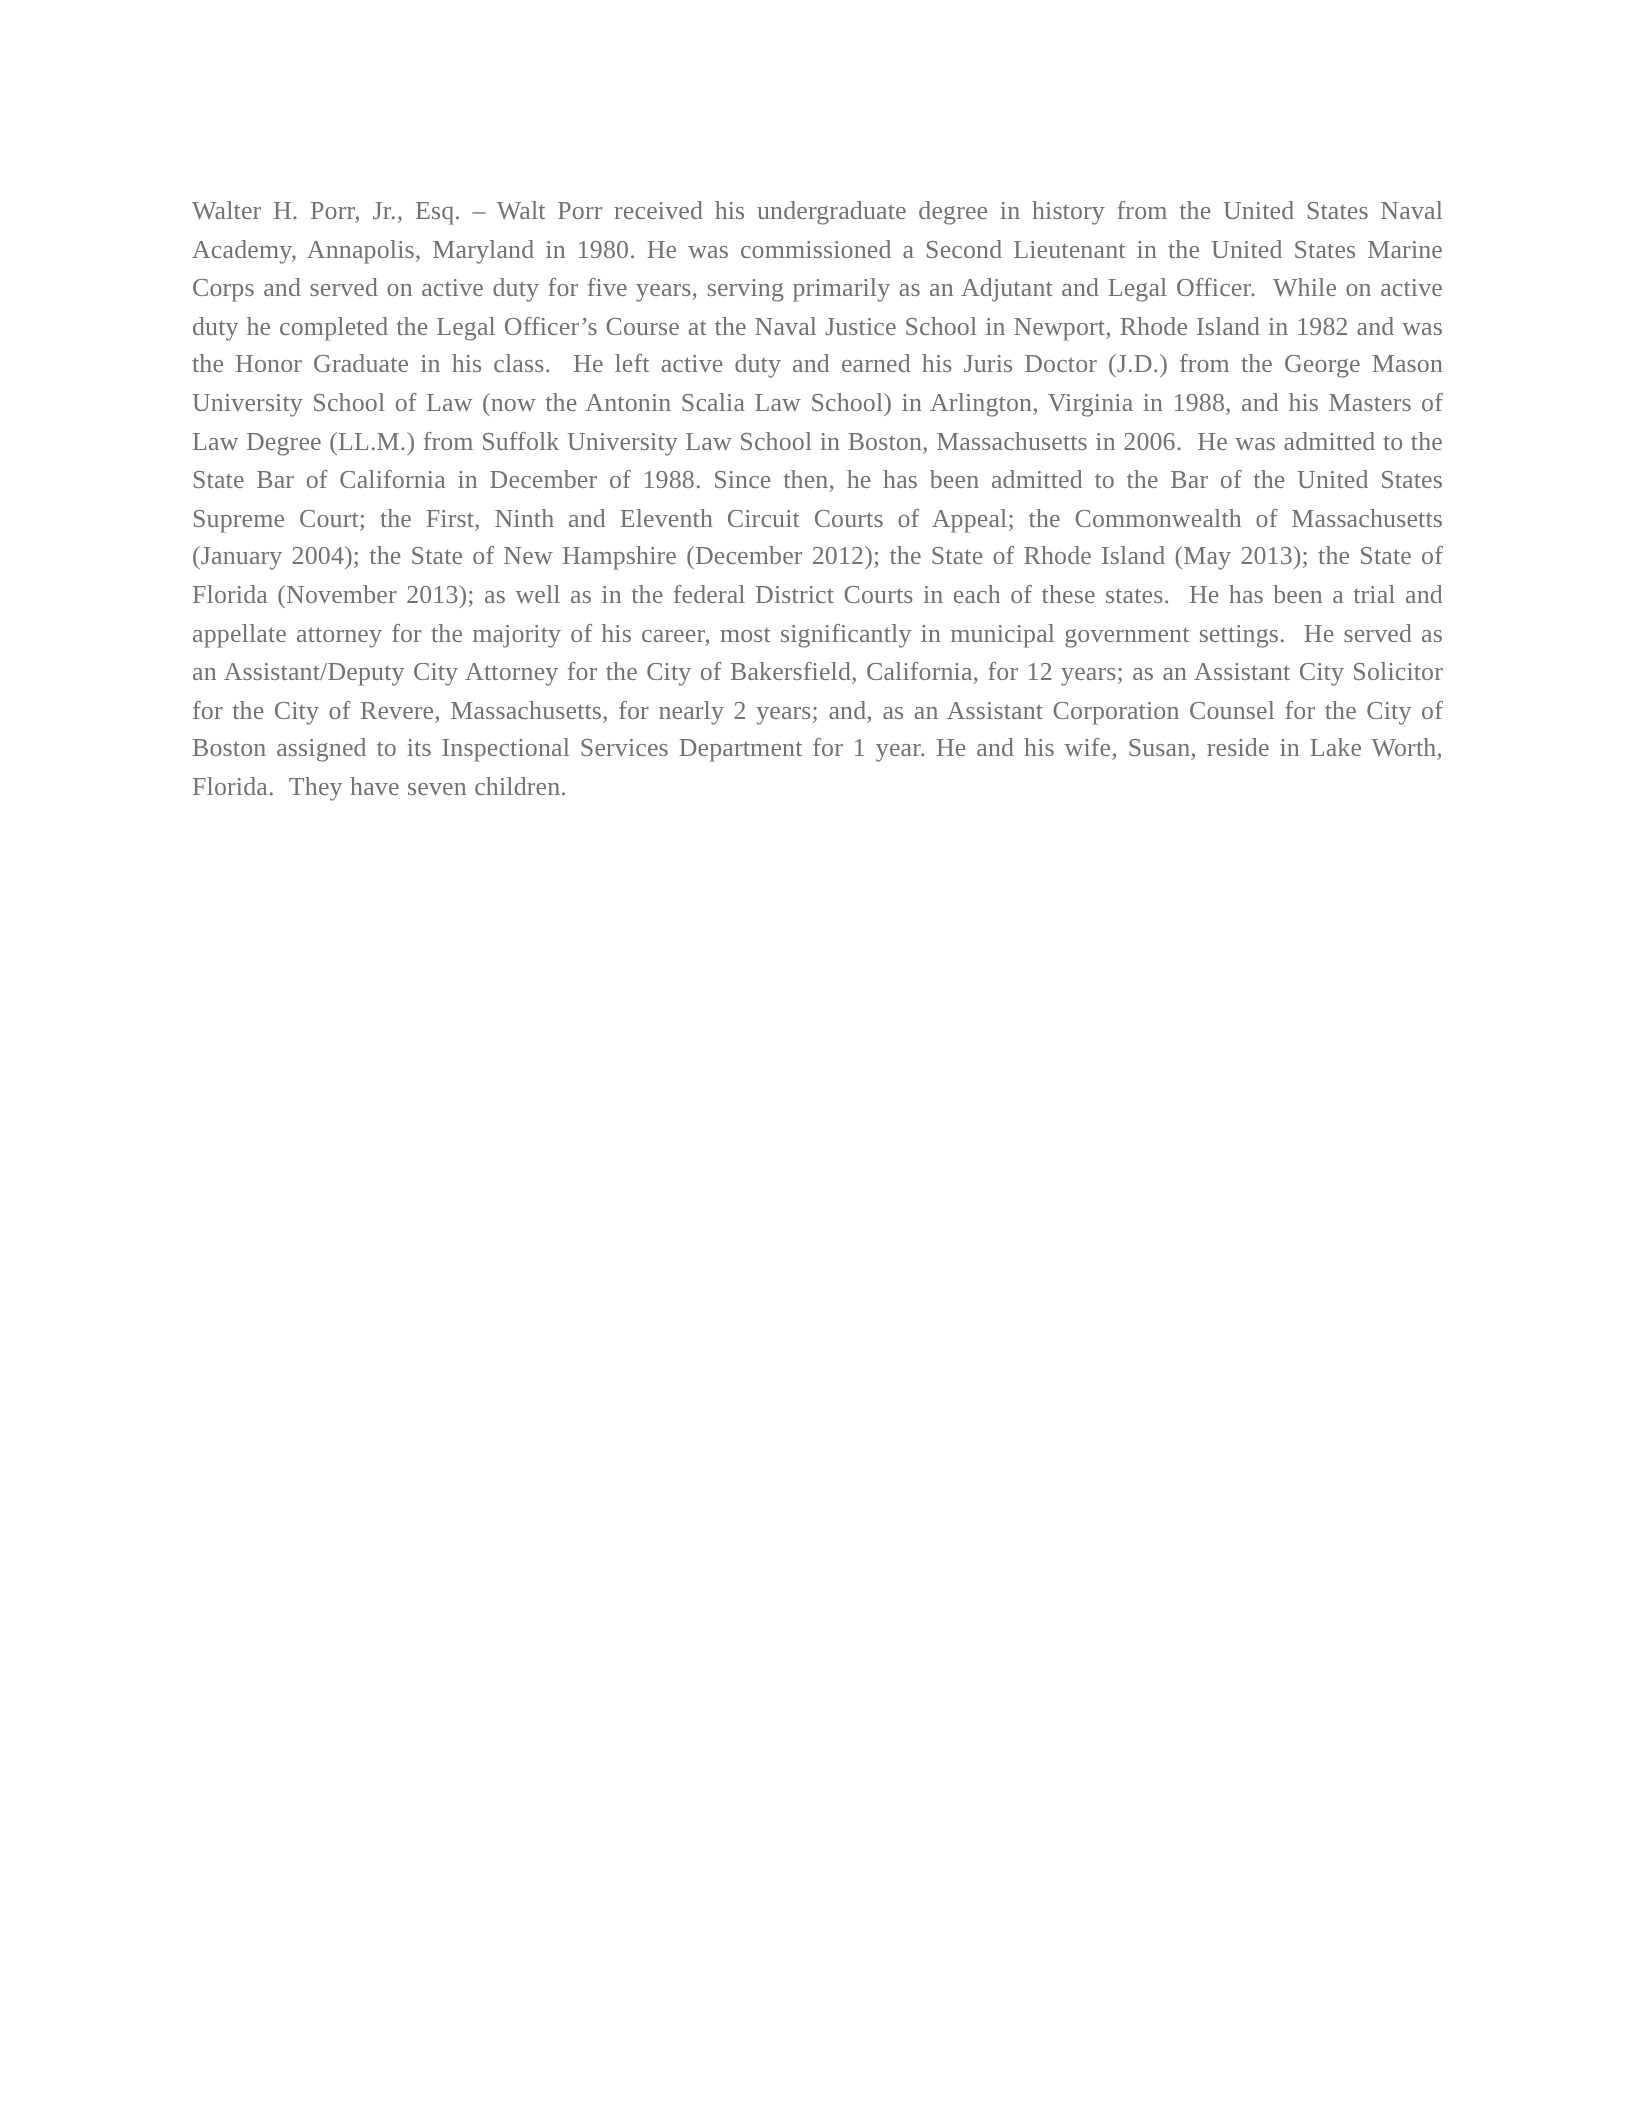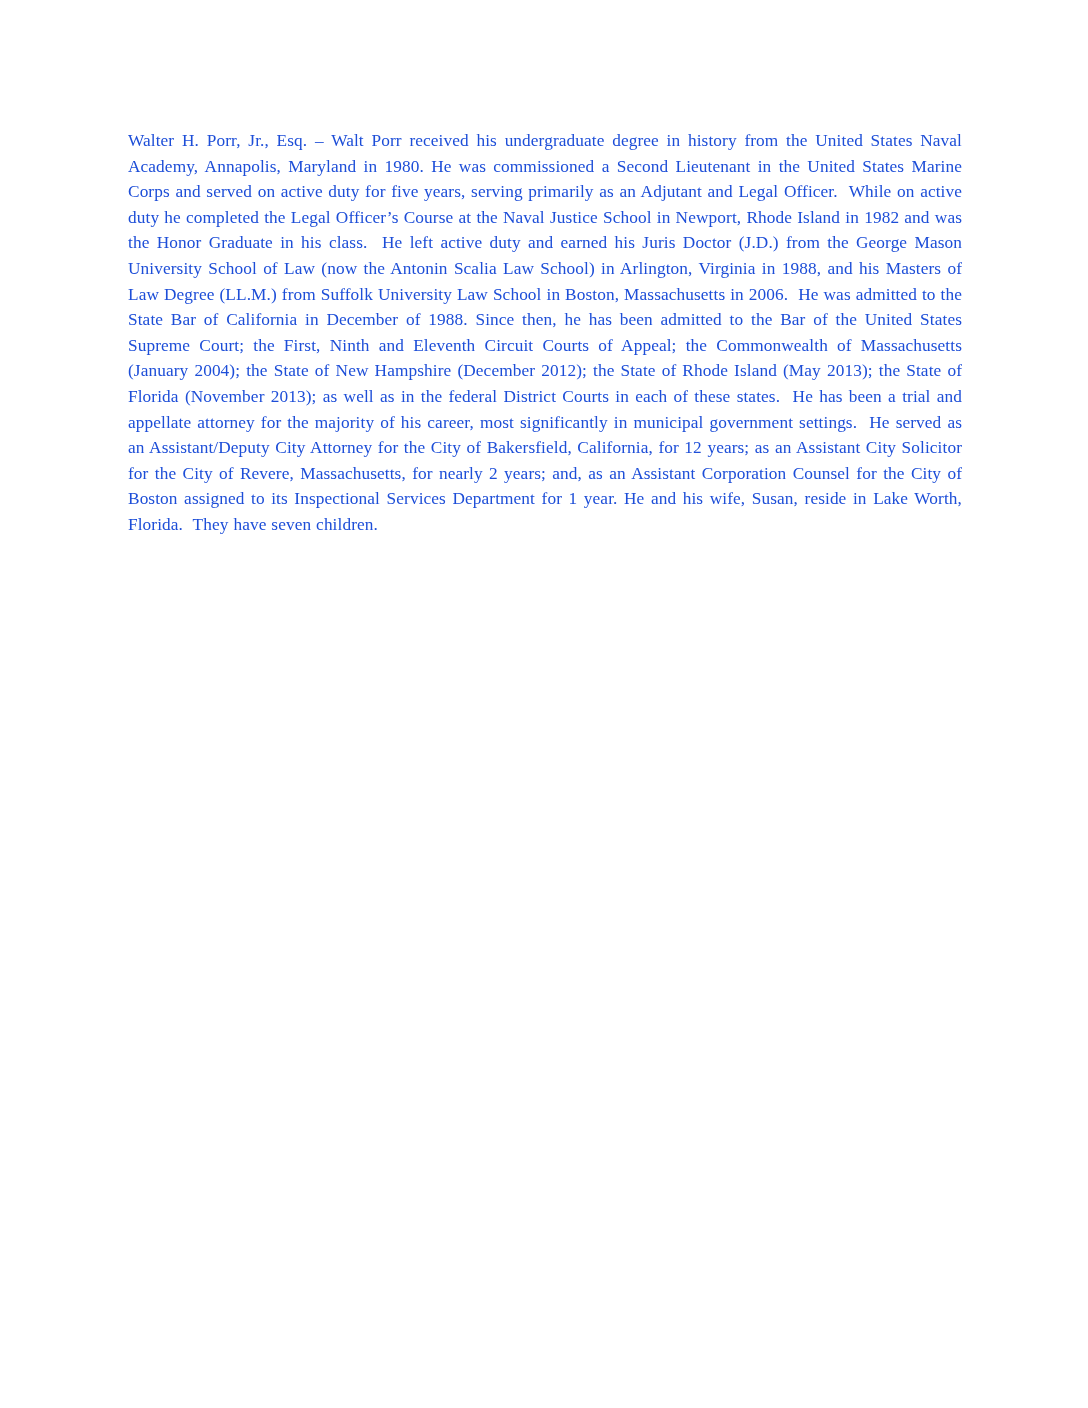--- a/index.html
+++ b/index.html
@@ -7,21 +7,21 @@
     padding: 0;
     background: #ffffff;
   }
   .page {
     position: relative;
     width: 1088px;
     height: 1148px;
     background: #ffffff;
     overflow: hidden;
     font-family: "Liberation Serif", "DejaVu Serif", serif;
-    color: #1d4ed8;
+    color: #737373;
   }
   .content {
     position: absolute;
     left: 128px;
     top: 128px;
     width: 834px;
   }
   .bio-paragraph {
     margin: 0;
     font-size: 17.3px;

